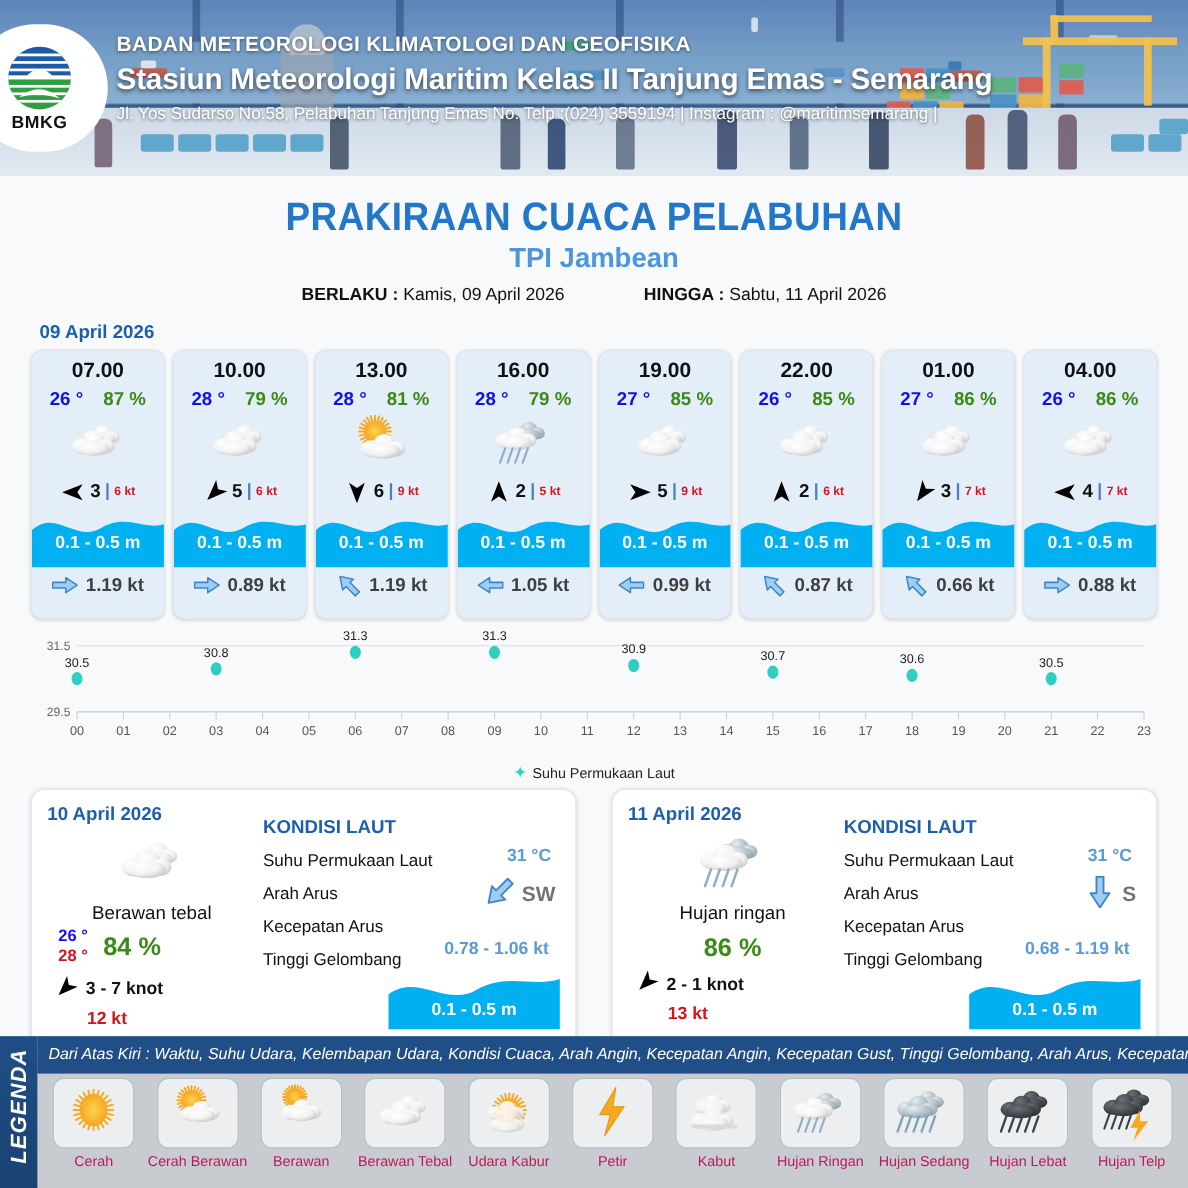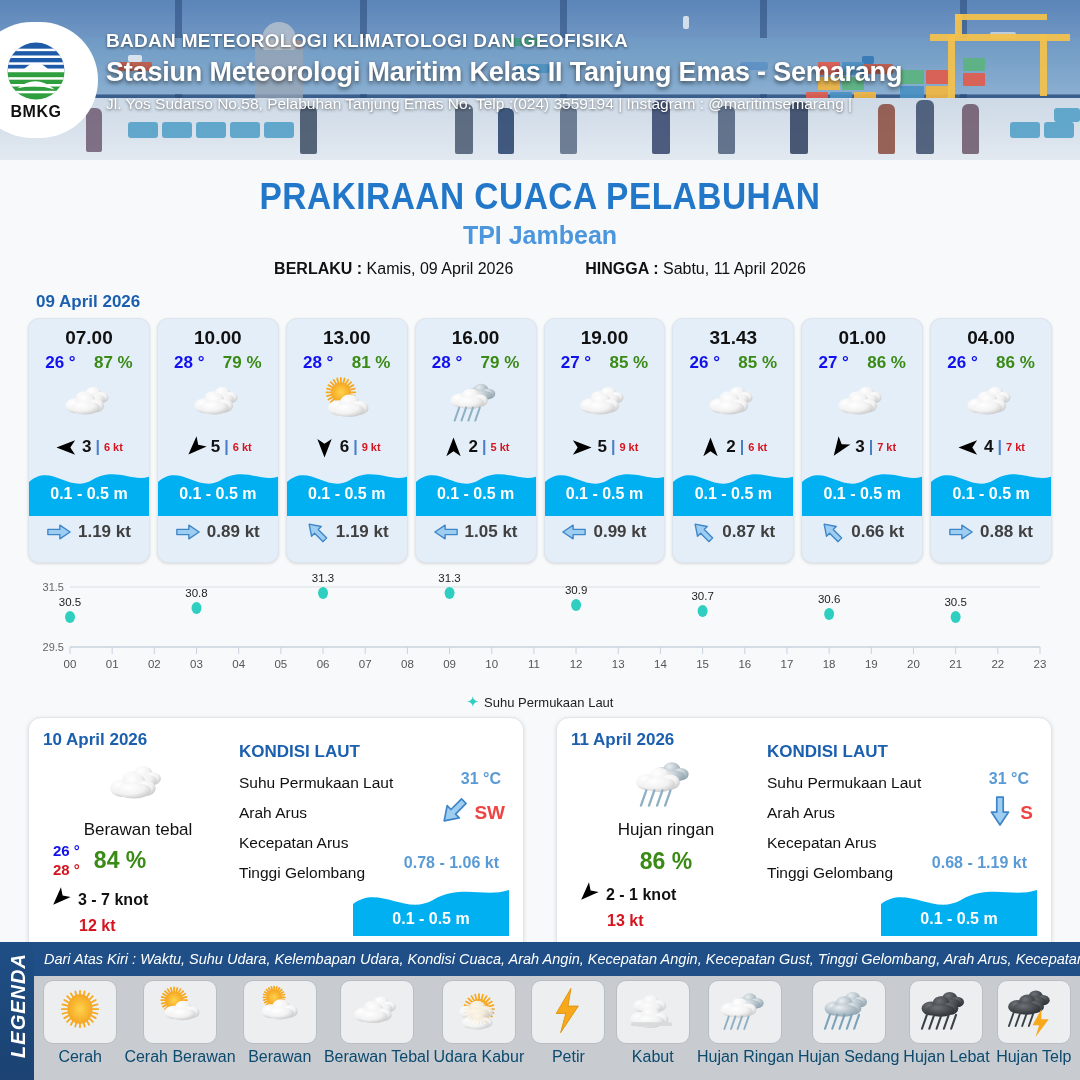--- a/index.html
+++ b/index.html
@@ -115,21 +115,21 @@
   .day-wind { display:flex; align-items:center; gap:7px; margin-top:7px; padding-left:6px; }
   .day-wind-txt { font-size:16px; font-weight:bold; color:#111; }
   .day-gust { font-size:16px; font-weight:bold; color:#d4141e; margin-top:4px; padding-left:36px; }
 
   .day-right { flex:1; position:relative; padding-left:6px; }
   .kl-title { font-size:17px; font-weight:bold; color:#1b5fae; margin-top:12px; }
   .kl-row { font-size:15.5px; color:#111; margin-top:12px; }
   .kl-val { position:absolute; font-size:16px; font-weight:bold; color:#5b9bd5; }
   .kl-sst { right:8px; top:40px; }
   .kl-dir { right:4px; top:70px; display:flex; align-items:center; gap:5px; }
-  .kl-dir-letters { font-size:19px; font-weight:bold; color:#ef4444; }
+  .kl-dir-letters { font-size:19px; font-weight:bold; color:#737373; }
   .kl-spd { right:10px; top:124px; }
   .kl-wave { position:absolute; right:0px; bottom:6px; width:156px; height:54px; }
   .kl-wave-txt { position:absolute; left:0; right:0; top:28px; text-align:center;
                  font-size:16px; font-weight:bold; color:#fff; }
 
   
   .legenda {
     position:absolute; left:0; bottom:0; width:1080px; height:138px;
     background:#c8ccd1;
   }
@@ -145,21 +145,21 @@
   .leg-bar {
     position:absolute; left:34px; top:0; width:1046px; height:34px;
     background:#1f4f86; color:#fff; font-size:14.5px; font-style:italic;
     display:flex; align-items:center; padding-left:10px; white-space:nowrap;
   }
   .leg-items { position:absolute; left:34px; top:38px; width:1046px;
                display:flex; gap:4px; padding:0 6px; }
   .leg-item { flex:1; display:flex; flex-direction:column; align-items:center; }
   .leg-box { width:74px; height:64px; background:#eceef0; border:1px solid #b9bec4;
              border-radius:10px; display:flex; align-items:center; justify-content:center; }
-  .leg-lbl { font-size:16px; color:#0c4a6e; margin-top:4px; white-space:nowrap; }
+  .leg-lbl { font-size:13px; color:#be185d; margin-top:4px; white-space:nowrap; }
 </style>
 </head>
 <body>
 
 <div class="header">
   <div class="hdr-sky"></div>
 
   <div class="hdr-mullion" style="left:175px"></div>
   <div class="hdr-mullion" style="left:360px"></div>
   <div class="hdr-mullion" style="left:560px"></div>
@@ -610,21 +610,21 @@
       <div class="c-wave-txt">0.1 - 0.5 m</div>
     </div>
     <div class="c-cur">
       <span class="c-cur-arrow"><svg width="24" height="18" viewBox="0 0 28 20" style="transform:rotate(180deg)">
     <path d="M1 7 L15 7 L15 2 L27 10 L15 18 L15 13 L1 13 Z" fill="#9dcdf0" stroke="#3f86c8" stroke-width="1.6" stroke-linejoin="round"></path>
           </svg></span>
       <span class="c-cur-val">0.99 kt</span>
     </div>
     </div>
     <div class="card">
-    <div class="c-time">31.43</div>
+    <div class="c-time">22.00</div>
     <div class="c-row">
       <span class="c-temp">26 °</span>
       <span class="c-hum">85 %</span>
     </div>
     <div class="c-icon">
         <svg width="58" height="58" viewBox="0 0 76 76">
           <defs>
     <radialGradient id="cgi5" cx="35%" cy="30%" r="75%">
       <stop offset="0%" stop-color="#ffffff"></stop>
               <stop offset="60%" stop-color="#f2f2f2"></stop>

